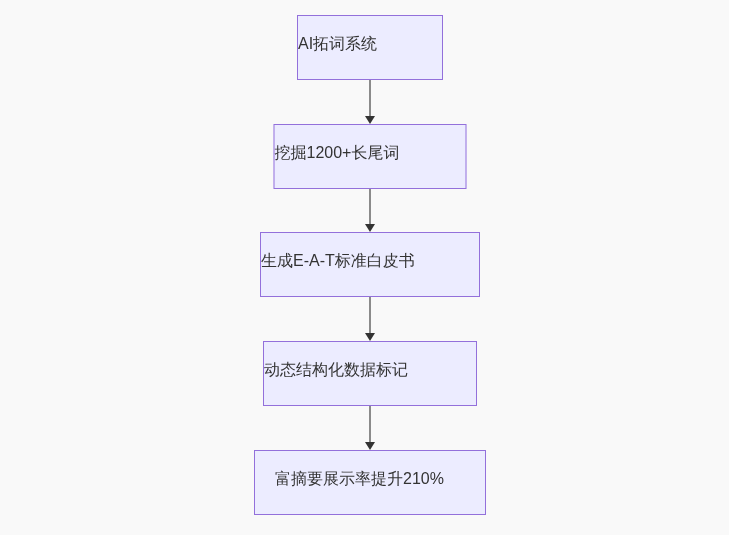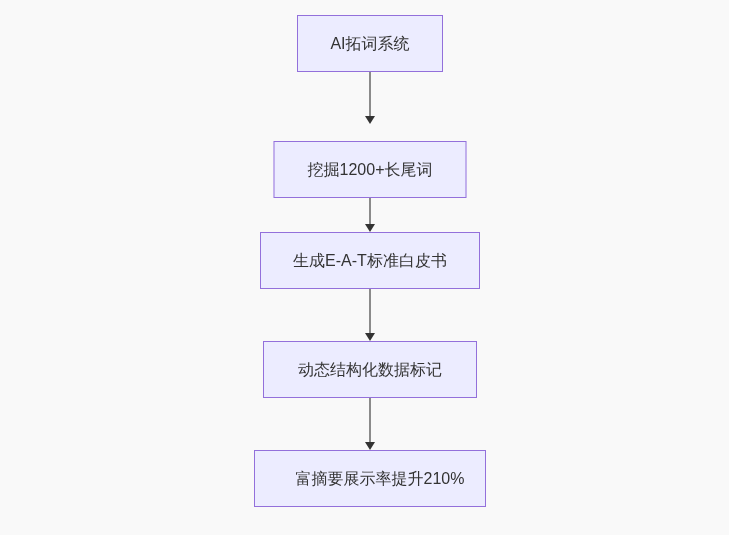--- a/index.html
+++ b/index.html
@@ -21,32 +21,32 @@
   .edges-layer {
     position: absolute;
     top: 0;
     left: 0;
     pointer-events: none;
   }
   .flow-node {
     position: absolute;
     left: 370px;
     transform: translateX(-50%);
-    height: 57px;
+    height: 65px;
     box-sizing: border-box;
     background: #ececff;
     border: 1px solid #9370db;
     color: #333333;
     font-size: 16px;
     line-height: 55px;
-    text-align: center;
+    text-align: left;
     white-space: nowrap;
   }
   .node-1 { top: 15px;  width: 146px; }
-  .node-2 { top: 124px; width: 193px; margin-top: 17px; }
+  .node-2 { top: 124px; width: 193px; }
   .node-3 { top: 232px; width: 220px; }
   .node-4 { top: 341px; width: 214px; }
   .node-5 { top: 450px; width: 232px; padding-left: 20px; }
 </style>
 </head>
 <body>
 
 <div class="canvas">
 
   <svg class="edges-layer" width="729" height="535" viewBox="0 0 729 535">

